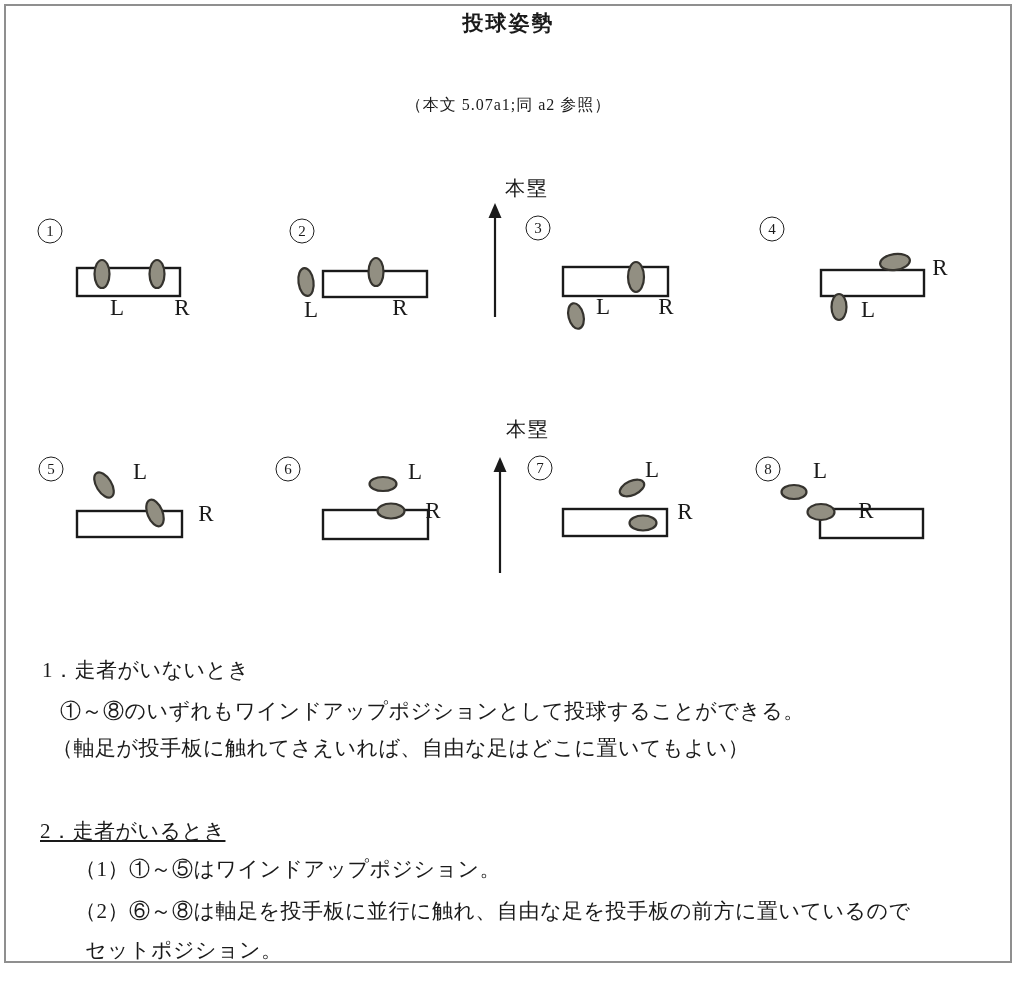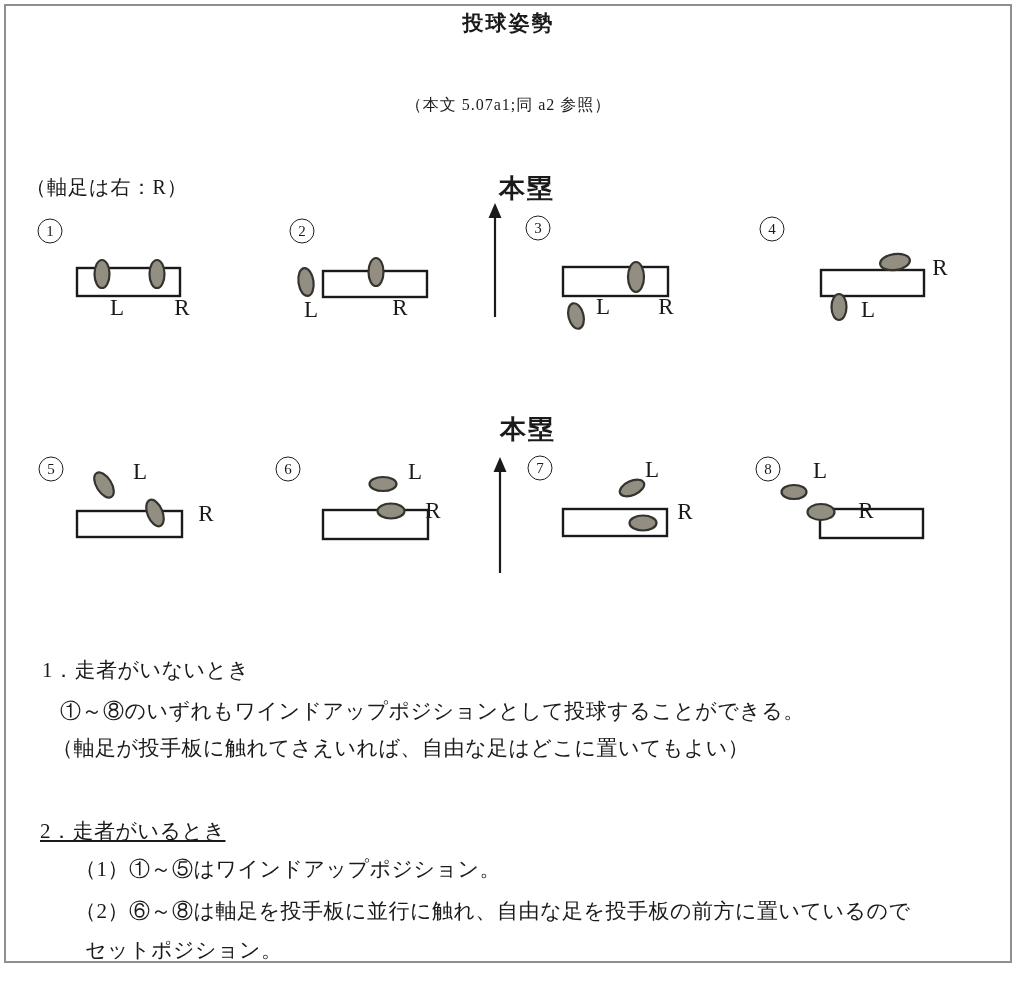--- a/index.html
+++ b/index.html
@@ -23,21 +23,21 @@
   }
   .subtitle{
     position:absolute;top:48px;left:0;right:0;
     text-align:center;font-size:16px;letter-spacing:1px;margin-top:47px;
   }
   .pivot-note{
     position:absolute;left:26px;top:174px;
     font-size:20px;letter-spacing:1px;
   }
   .home-label{
-    position:absolute;font-size:26px;font-weight:700;letter-spacing:2px;
+    position:absolute;font-size:20px;font-weight:400;letter-spacing:2px;
     transform:translate(-50%,-50%);white-space:nowrap;text-align:center;
   }
   .circle-num{
     position:absolute;width:23px;height:23px;
     border:1.6px solid #1f1f1f;border-radius:50%;
     font-size:15px;line-height:23px;text-align:center;
     transform:translate(-50%,-50%);
     font-family:"Liberation Serif","DejaVu Serif",serif;
   }
   .lr-label{
@@ -52,21 +52,20 @@
   #diagram-layer{position:absolute;left:0;top:0;}
 </style>
 </head>
 <body>
 
 <div id="page">
   <div id="page-border"></div>
 
   <div class="title">投球姿勢</div>
   <div class="subtitle">（本文 5.07a1;同 a2 参照）</div>
-  <div class="pivot-note">（軸足は右：R）</div>
 
   <svg id="diagram-layer" width="1017" height="990" viewBox="0 0 1017 990">
       <line x1="495" y1="213" x2="495" y2="317" stroke="#1a1a1a" stroke-width="2.2"></line>
       <polygon points="488.5,218 501.5,218 495,203" fill="#1a1a1a"></polygon>
       <line x1="500" y1="467" x2="500" y2="573" stroke="#1a1a1a" stroke-width="2.2"></line>
       <polygon points="493.5,472 506.5,472 500,457" fill="#1a1a1a"></polygon>
       <rect x="77" y="268" width="103" height="28" fill="#ffffff" stroke="#1a1a1a" stroke-width="2.4"></rect>
       <ellipse cx="102" cy="274" rx="7.5" ry="14" transform="rotate(0 102 274)" fill="#928f82" stroke="#35332e" stroke-width="2.2"></ellipse>
       <ellipse cx="157" cy="274" rx="7.5" ry="14" transform="rotate(0 157 274)" fill="#928f82" stroke="#35332e" stroke-width="2.2"></ellipse>
       <rect x="323" y="271" width="104" height="26" fill="#ffffff" stroke="#1a1a1a" stroke-width="2.4"></rect>

